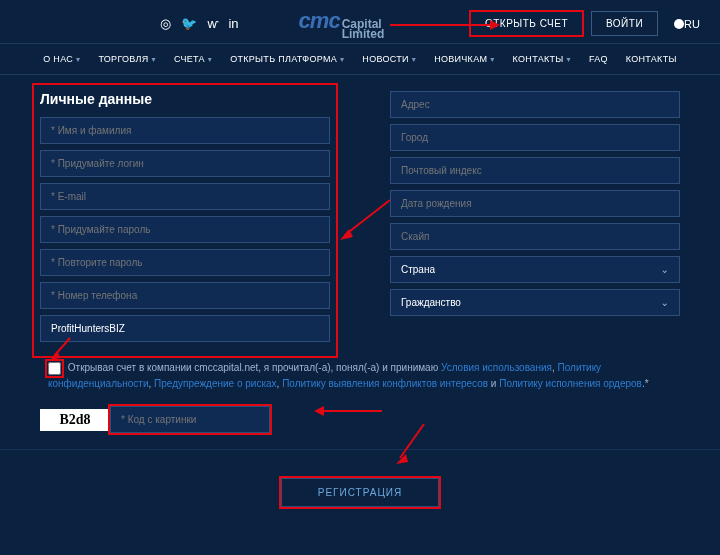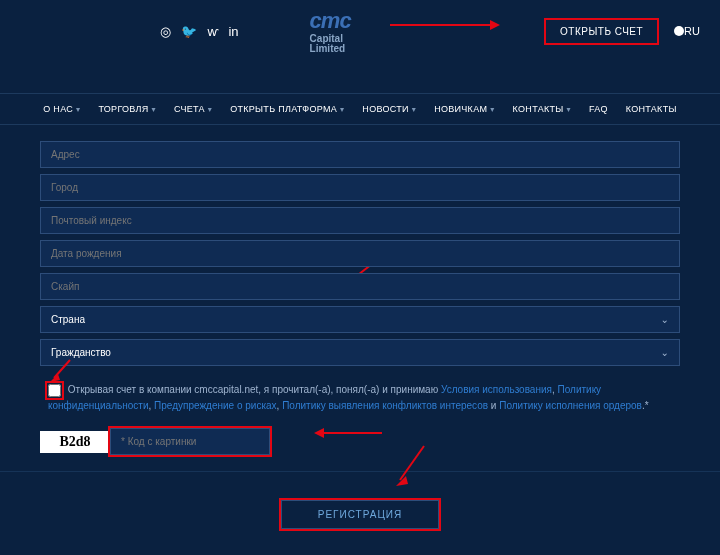--- a/index.html
+++ b/index.html
@@ -19,24 +19,23 @@
     padding: 8px 20px 4px;
   }
   .socials { display: flex; gap: 10px; margin-left: 140px; }
   .socials span { color: #fff; font-size: 13px; }
   .logo {
     display: flex;
     align-items: baseline;
     margin-left: 60px;
     color: #3b6fb5;
     font-weight: bold;
-    flex-direction: column;
   }
   .logo .cmc { font-size: 22px; font-style: italic; letter-spacing: -1px; }
-  .logo .cap { font-size: 10px; line-height: 10px; margin-left: 11px; color: #8aa6c6; }
+  .logo .cap { font-size: 12px; line-height: 10px; margin-left: 2px; color: #8aa6c6; }
   .header-right { margin-left: auto; display: flex; gap: 8px; align-items: center; }
   .btn {
     border: 1px solid #3a5a82;
     padding: 6px 14px;
     font-size: 10px;
     color: #fff;
     background: transparent;
     cursor: pointer;
     letter-spacing: 0.5px;
   }
@@ -45,21 +44,20 @@
   .lang-dot { width: 10px; height: 10px; border-radius: 50%; background: #fff; display:inline-block; }
   nav {
     border-top: 1px solid #1d3a5e;
     border-bottom: 1px solid #1d3a5e;
     padding: 10px 0;
     display: flex;
     justify-content: center;
     gap: 18px;
     font-size: 9px;
     letter-spacing: 0.3px;
-    margin-top: 35px;
   }
   nav a { color: #fff; text-decoration: none; display: flex; align-items: center; gap: 3px; cursor: pointer; }
   nav .chev { font-size: 8px; color: #7a94b3; }
   .form-area {
     display: flex;
     gap: 60px;
     padding: 16px 40px 4px;
     position: relative;
   }
   .col { flex: 1; position: relative; }
@@ -156,20 +154,21 @@
       </span>
     </div>
     <div class="arr-right-long" style="left:390px; top:18px;">
       <svg width="110" height="14">
           <line x1="0" y1="7" x2="100" y2="7" stroke="#e30613" stroke-width="2"></line>
           <polygon points="100,2 110,7 100,12" fill="#e30613"></polygon>
         </svg>
     </div>
     <div class="header-right">
       <button class="btn hl">ОТКРЫТЬ СЧЕТ</button>
+      <button class="btn">ВОЙТИ</button>
       <div class="lang">
         <span class="lang-dot"></span>
         <span>RU</span>
       </div>
     </div>
   </div>
 
   <nav>
     <a>
         <span>О НАС</span>
@@ -202,20 +201,30 @@
     <a>
         <span>FAQ</span>
       </a>
     <a>
         <span>КОНТАКТЫ</span>
       </a>
   </nav>
 </div>
 
 <div class="form-area">
+  <div class="col left">
+    <h3>Личные данные</h3>
+    <input class="input" placeholder="* Имя и фамилия" style="">
+    <input class="input" placeholder="* Придумайте логин" style="">
+    <input class="input" placeholder="* E-mail" style="">
+    <input class="input" placeholder="* Придумайте пароль" style="">
+    <input class="input" placeholder="* Повторите пароль" style="">
+    <input class="input" placeholder="* Номер телефона" style="">
+    <input class="input filled" value="ProfitHuntersBIZ" style="">
+  </div>
 
   <div class="arrow" style="left:335px; top:120px;">
     <svg width="60" height="50">
         <path d="M55 5 L10 40" stroke="#e30613" stroke-width="2" fill="none"></path>
         <polygon points="5,45 14,34 18,42" fill="#e30613"></polygon>
       </svg>
   </div>
 
   <div class="col">
     <input class="input" placeholder="Адрес" style="">

